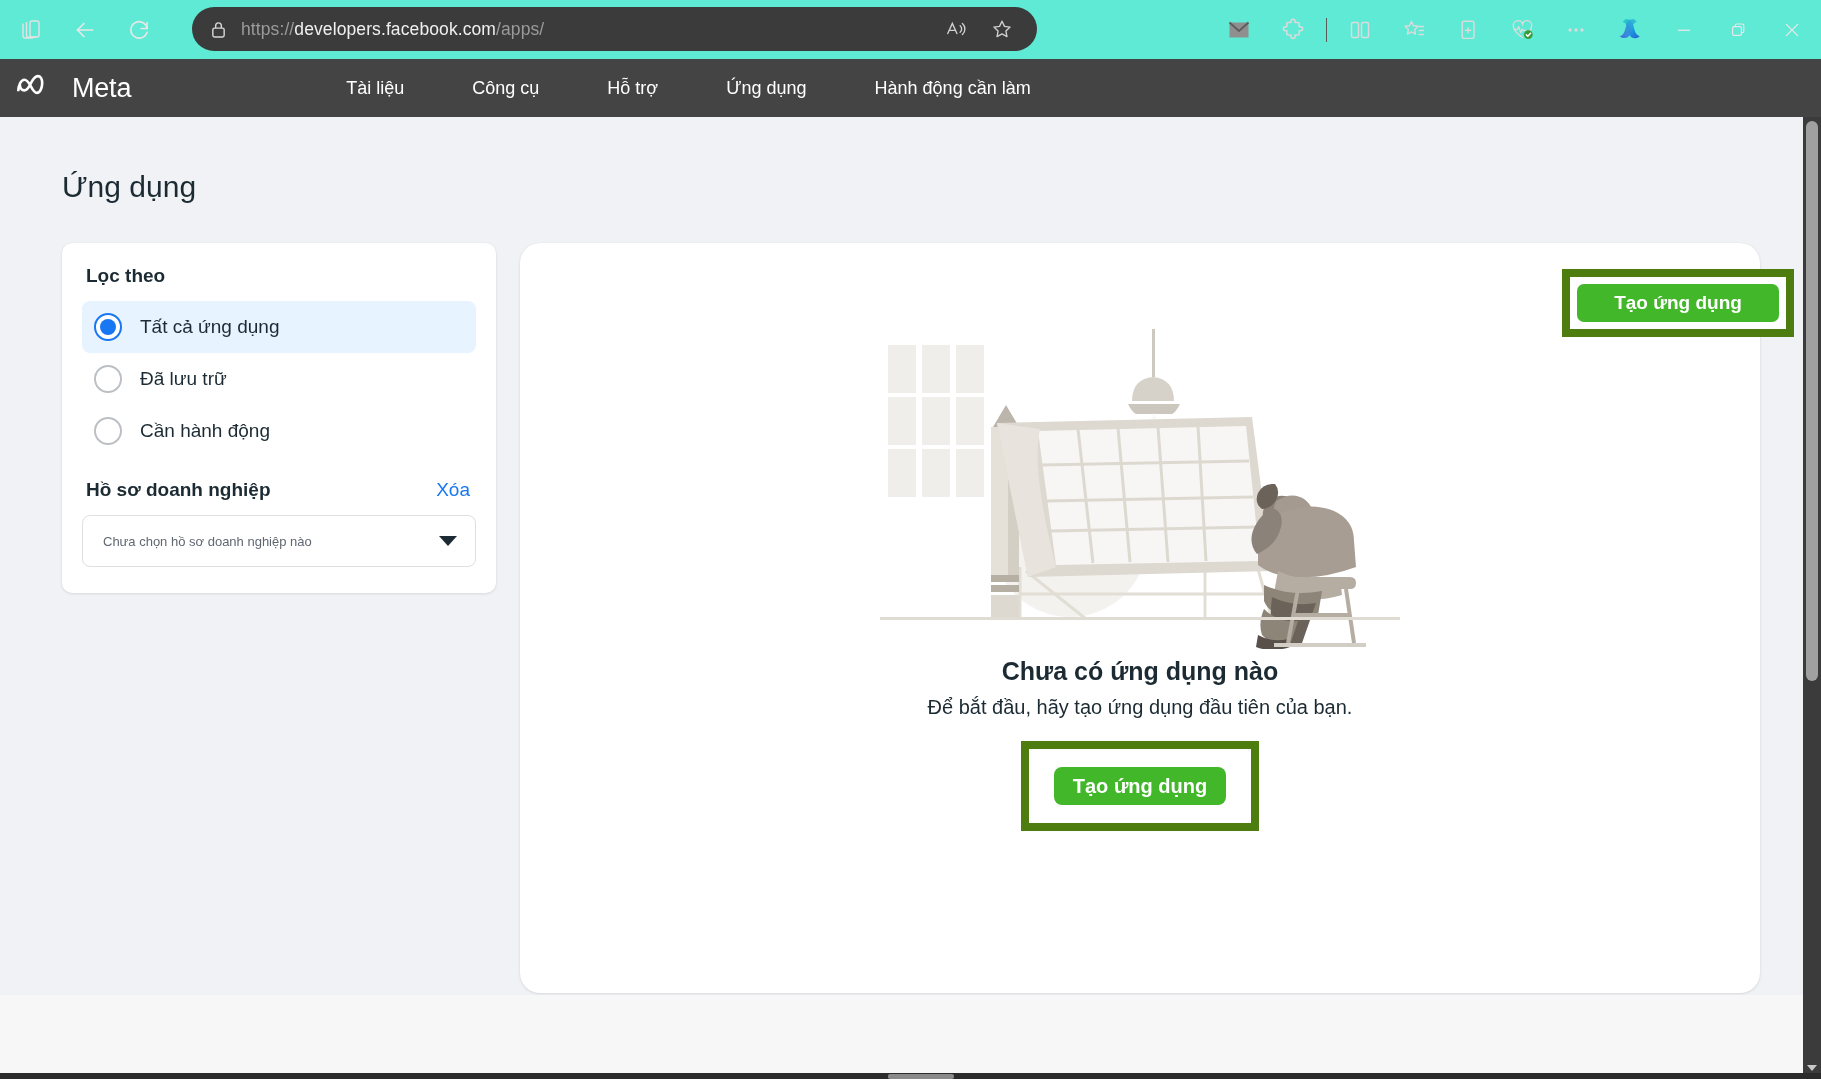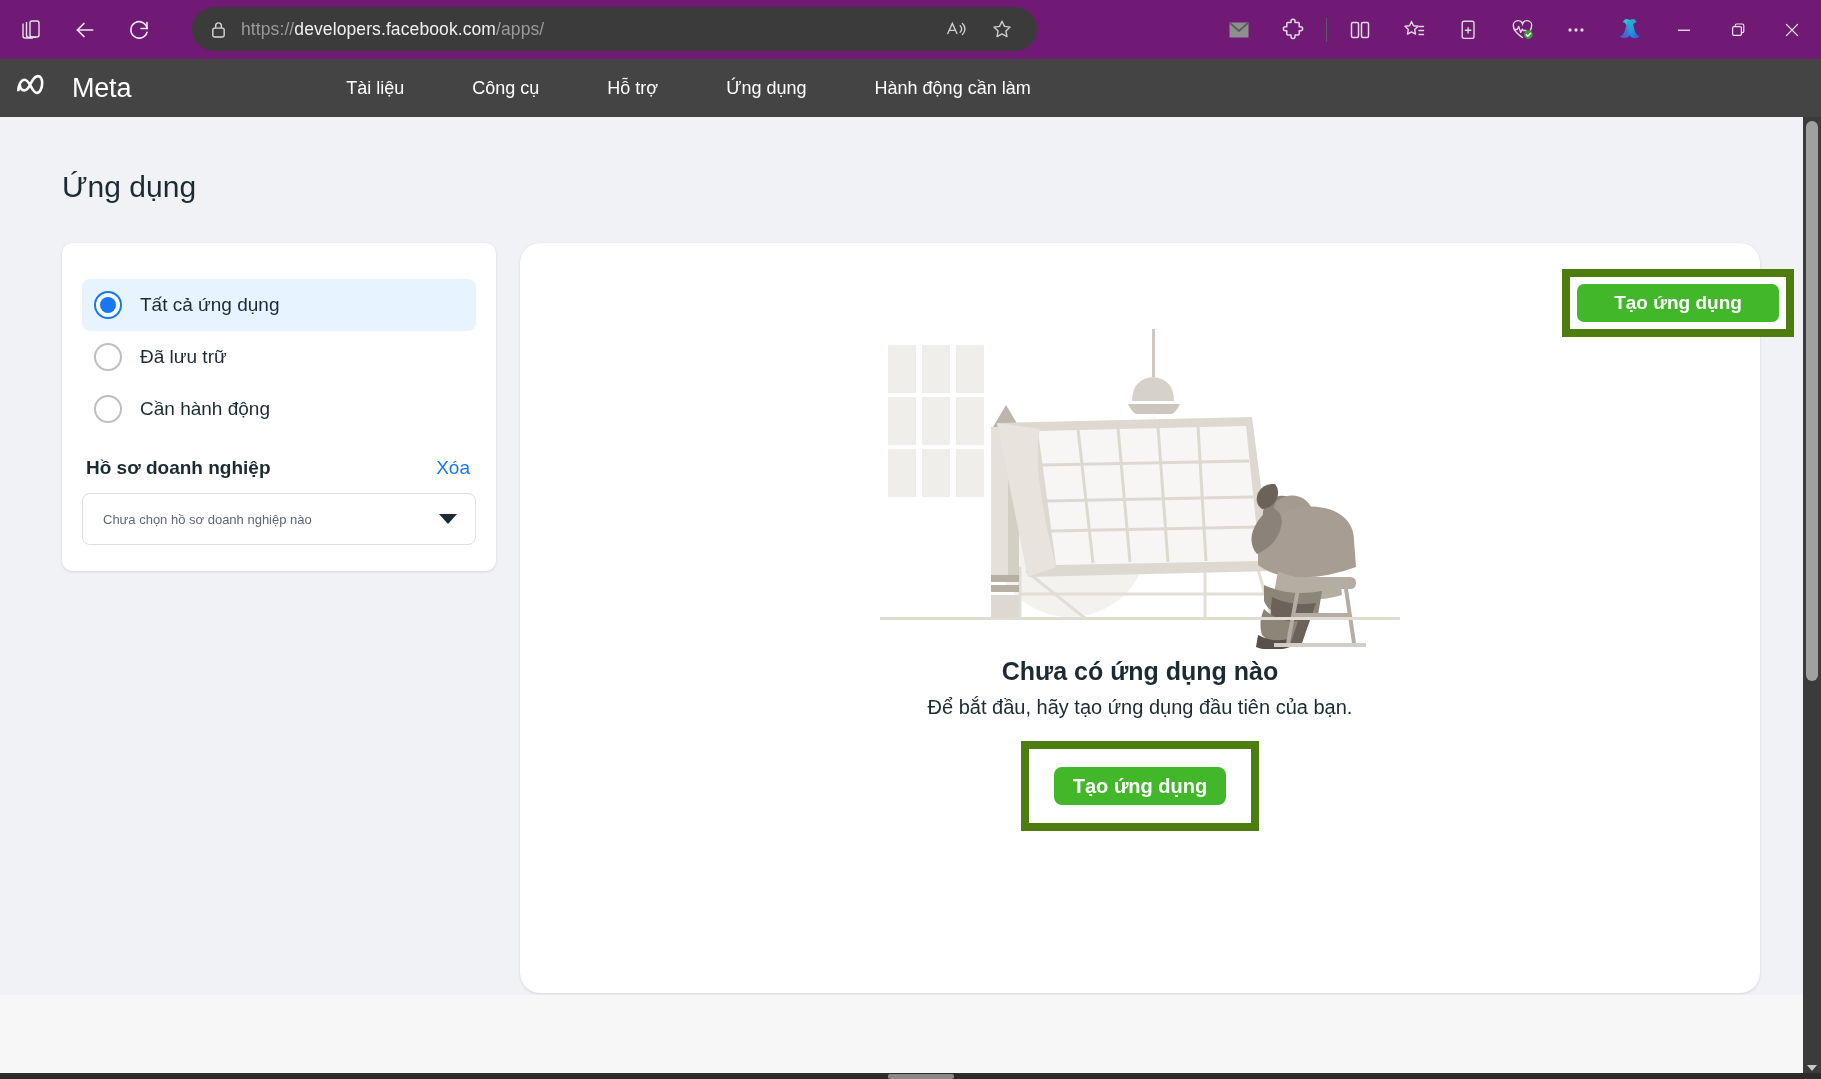--- a/index.html
+++ b/index.html
@@ -7,21 +7,21 @@
     width: 1821px; height: 1079px;
     overflow: hidden;
     font-family: "Liberation Sans", sans-serif;
     background: #323232;
   }
   .screen { position: relative; width: 1821px; height: 1079px; background: #323232; }
 
   
   .browser-chrome {
     position: absolute; left: 0; top: 0; width: 1821px; height: 59px;
-    background: #701a75;
+    background: #5eead4;
     display: flex; align-items: center;
   }
   .chrome-left { display: flex; align-items: center; gap: 0px; padding-left: 4px; }
   .chrome-btn {
     width: 54px; height: 44px;
     display: flex; align-items: center; justify-content: center;
     border-radius: 5px; cursor: pointer;
   }
   .chrome-btn svg { display: block; }
   .omnibox {
@@ -432,20 +432,21 @@
     </div>
 
 
     <div class="highlight-box" id="create-hl-top">
       <button class="create-btn">Tạo ứng dụng</button>
     </div>
 
     <div class="content">
 
       <div class="filter-card">
+        <div class="filter-title">Lọc theo</div>
 
         <div class="radio-list">
           <div class="radio-row selected">
             <span class="radio on"></span>
             <span class="radio-label">Tất cả ứng dụng</span>
           </div>
           <div class="radio-row">
             <span class="radio"></span>
             <span class="radio-label">Đã lưu trữ</span>
           </div>

